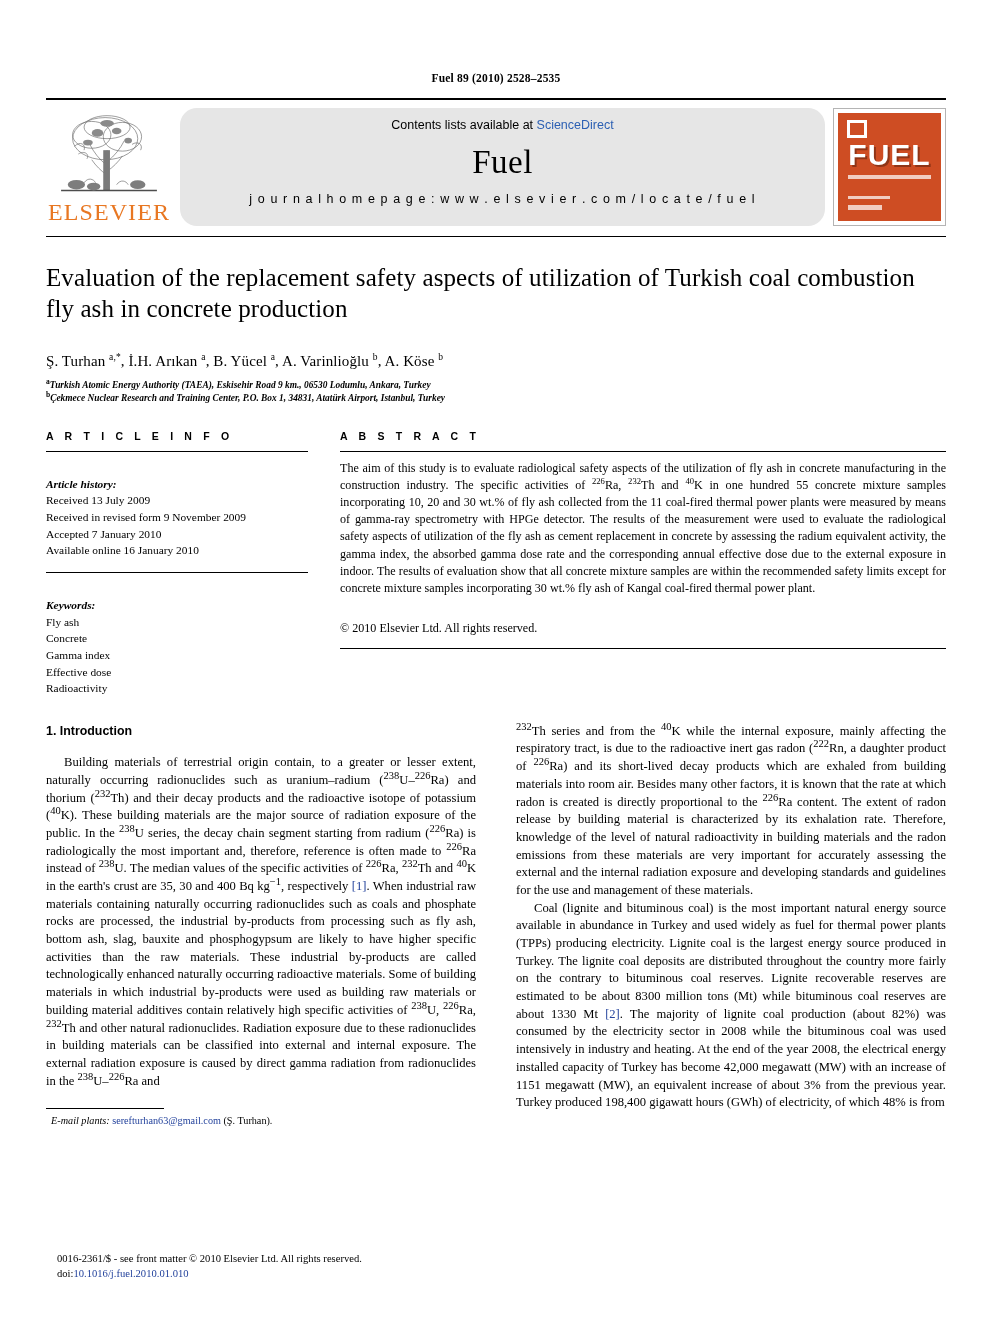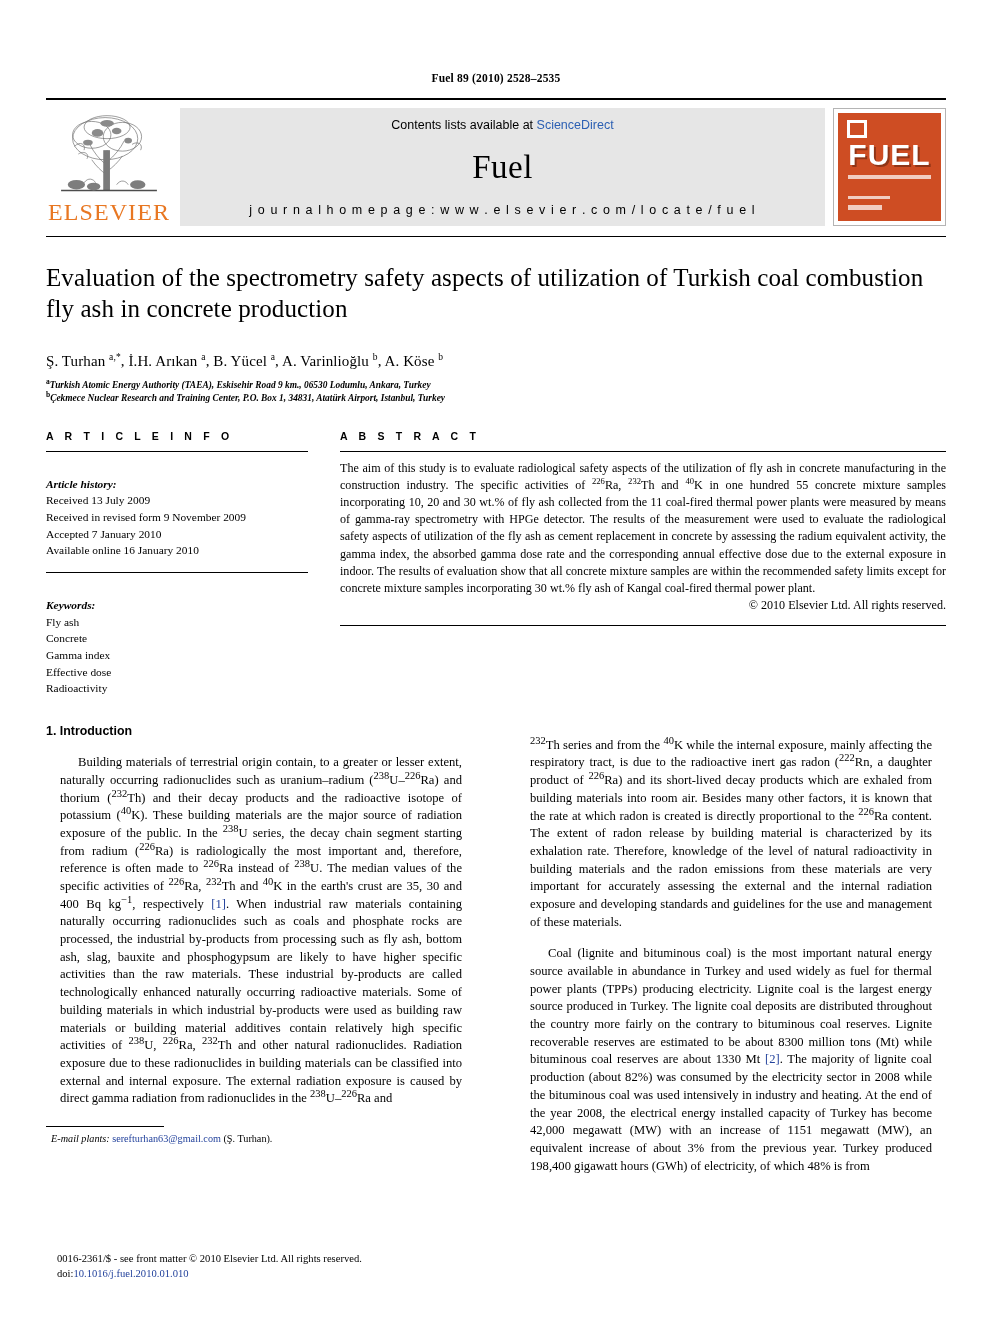--- a/index.html
+++ b/index.html
@@ -38,21 +38,22 @@
   }
   .jcenter {
     flex: 1 1 auto;
     background: #e6e6e6;
     margin-left: 8px;
     margin-right: 8px;
     display: flex;
     flex-direction: column;
     align-items: center;
     justify-content: space-between;
-    padding: 10px 0 9px 0;
+    padding: 10px 0 20px 0;
+    border-radius: 17px;
   }
   .contents-line { font-size: 12.5px; font-family: "Liberation Sans", sans-serif; }
   .contents-line .sd { color: #2b5fb3; }
   .journal-name { font-size: 33px; font-family: "Liberation Serif", serif; letter-spacing: .5px; line-height: 1; }
   .homepage { font-size: 12.5px; font-family: "Liberation Sans", sans-serif; letter-spacing: 1.1px; }
 
   .cover-thumb { width: 113px; flex: 0 0 113px; border: 1px solid #b4b4b4; background: #fff; padding: 4px; }
   .cover-inner { width: 100%; height: 100%; background: #CE4D23; position: relative; overflow: hidden; }
   .cover-elsevier-mark { position: absolute; left: 9px; top: 7px; width: 20px; height: 18px; background: #fff; }
   .cover-elsevier-mark::after { content:""; position:absolute; left:3px; top:3px; width:14px; height:12px; background:#CE4D23; }
@@ -88,28 +89,28 @@
     font-family: "Liberation Sans", sans-serif;
     font-size: 10.5px; font-weight: bold; letter-spacing: 4.2px;
     margin-bottom: 9px;
   }
   .hr-thin { border-top: 1px solid #000; margin: 0 0 8px 0; }
   .hr-med  { border-top: 1.6px solid #000; margin: 13px 0 8px 0; }
   .info-block { font-size: 11.4px; line-height: 1.46; }
   .info-block .lbl { font-style: italic; font-weight: bold; margin-top: 24px; }
   .abstract-text { font-size: 12.1px; line-height: 1.42; text-align: justify; }
   .abstract-text sup { font-size: 8.6px; }
-  .copyline { text-align: right; margin-top: 1px; font-size: 12.1px; }
+  .copyline { text-align: left; margin-top: 24px; font-size: 12.1px; }
   .abs-rule-bottom { border-top: 1.6px solid #000; margin-top: 12px; }
 
   
   .body-cols { display: flex; margin-top: 26px; }
   .bcol { width: 430px; flex: 0 0 430px; font-size: 12.6px; line-height: 1.405; text-align: justify; }
   .bcol.right { margin-left: 40px; }
-  .bcol p { margin: 14px; text-indent: 18px; }
+  .bcol p { margin: 0; text-indent: 18px; }
   .bcol p.cont { text-indent: 0; }
   .bhead { font-family: "Liberation Sans", sans-serif; font-size: 12.4px; font-weight: bold; margin: 0 0 14px 0; }
   .ref { color: #23429c; }
   sup { line-height: 0; }
 
   
   .footnote { margin-top: 18px; font-size: 10.2px; line-height: 1.42; }
   .footnote .fn-rule { border-top: 1px solid #000; width: 118px; margin-bottom: 5px; }
   .footnote .star { font-size: 11px; }
   .footnote .em { font-style: italic; }
@@ -174,21 +175,21 @@
         <div class="cover-fuel">FUEL</div>
         <div class="cover-sub"></div>
         <div class="cover-foot1"></div>
         <div class="cover-foot2"></div>
       </div>
     </div>
   </div>
 
   <div class="title-rule"></div>
 
-  <h1 class="art-title">Evaluation of the spectrometry safety aspects of utilization of Turkish coal combustion fly ash in concrete production</h1>
+  <h1 class="art-title">Evaluation of the replacement safety aspects of utilization of Turkish coal combustion fly ash in concrete production</h1>
 
   <div class="authors">Ş. Turhan <sup>a,*</sup>, İ.H. Arıkan <sup>a</sup>, B. Yücel <sup>a</sup>, A. Varinlioğlu <sup>b</sup>, A. Köse <sup>b</sup></div>
 
   <div class="affils">
     <div>
       <sup>a</sup><span>Turkish Atomic Energy Authority (TAEA), Eskisehir Road 9 km., 06530 Lodumlu, Ankara, Turkey</span>
     </div>
     <div>
       <sup>b</sup><span>Çekmece Nuclear Research and Training Center, P.O. Box 1, 34831, Atatürk Airport, Istanbul, Turkey</span>
     </div>

